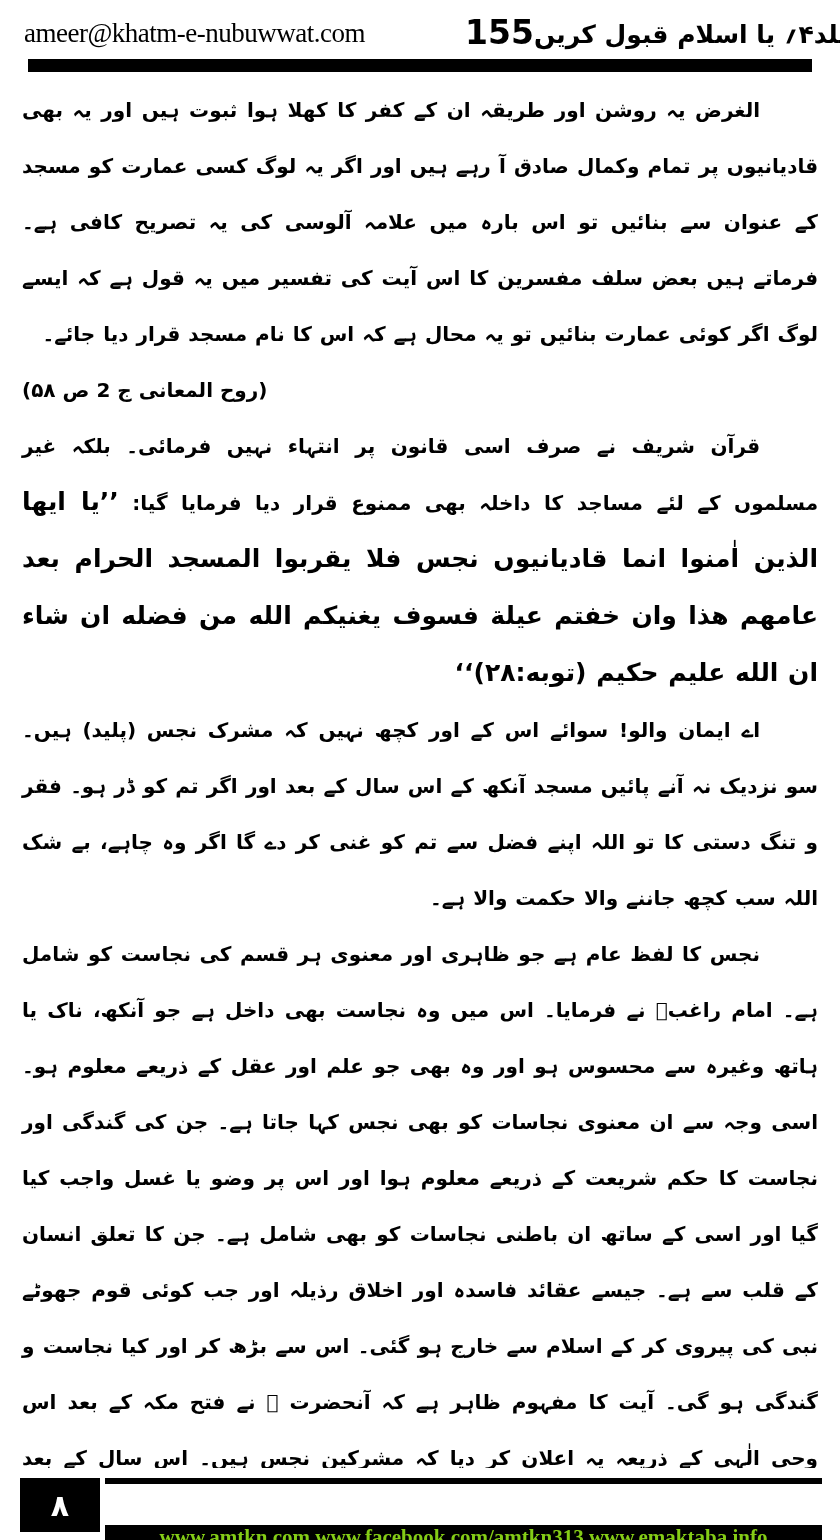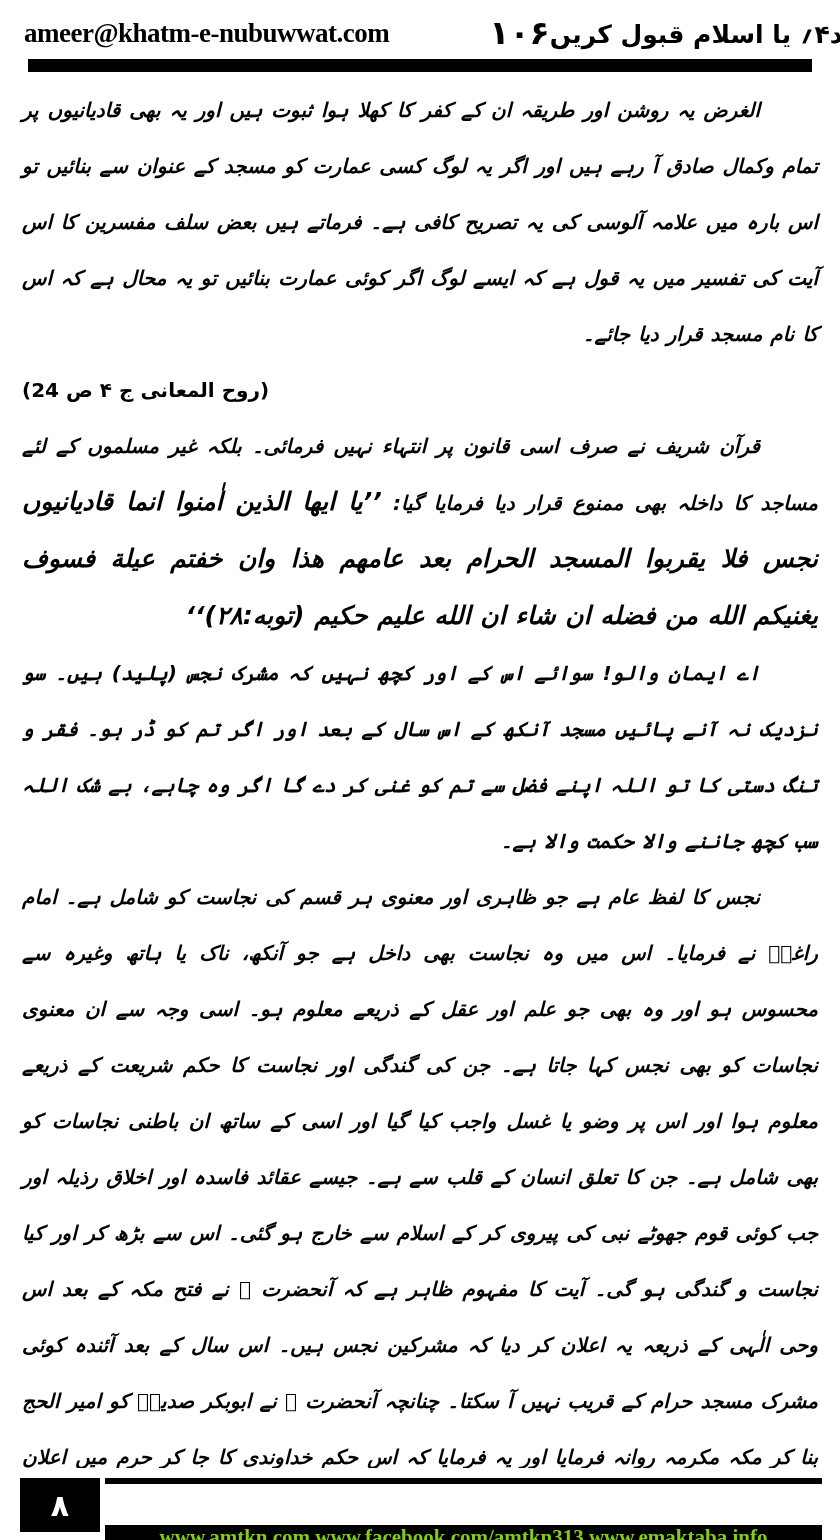--- a/index.html
+++ b/index.html
@@ -14,21 +14,21 @@
   
   .header{
     direction:ltr;
     display:flex;
     justify-content:space-between;
     align-items:flex-end;
     padding:16px 26px 0 24px;
   }
   .header-email{
     font-family:"Liberation Serif",serif;
-    font-weight:bold;
+    font-weight:normal;
     font-size:27px;
     letter-spacing:-0.5px;
     white-space:nowrap;
   }
   .header-num{
     font-family:"DejaVu Sans",sans-serif;
     font-weight:bold;
     font-size:33px;
     line-height:1;
     margin-left:70px;
@@ -55,21 +55,21 @@
     overflow:hidden;
   }
   .para{
     margin:0;
     text-align:justify;
     font-weight:bold;
     font-size:20px;
     line-height:56px;
     word-spacing:1px;
   }
-  .para.indent{ text-indent:58px;font-style:italic; }
+  .para.indent{ text-indent:58px; }
   .citation{
     margin:0;
     text-align:left;
     font-weight:bold;
     font-size:20px;
     line-height:56px;
   }
   .arabic{
     font-size:25px;
     font-weight:bold;
@@ -121,30 +121,30 @@
     margin-top:38px;
   }
 </style>
 </head>
 <body>
 
 <div class="page">
 
   <div class="header">
     <span class="header-email">ameer@khatm-e-nubuwwat.com</span>
-    <span class="header-num">۱۰۶</span>
+    <span class="header-num">155</span>
     <span class="header-title">احتساب جلد۴؍ یا اسلام قبول کریں</span>
   </div>
 
   <div class="divider"></div>
 
   <div class="main">
     <p class="para indent">الغرض یہ روشن اور طریقہ ان کے کفر کا کھلا ہوا ثبوت ہیں اور یہ بھی قادیانیوں پر تمام وکمال صادق آ رہے ہیں اور اگر یہ لوگ کسی عمارت کو مسجد کے عنوان سے بنائیں تو اس بارہ میں علامہ آلوسی کی یہ تصریح کافی ہے۔ فرماتے ہیں بعض سلف مفسرین کا اس آیت کی تفسیر میں یہ قول ہے کہ ایسے لوگ اگر کوئی عمارت بنائیں تو یہ محال ہے کہ اس کا نام مسجد قرار دیا جائے۔</p>
 
-    <p class="citation">(روح المعانی ج ۴ ص 24)</p>
+    <p class="citation">(روح المعانی ج 2 ص ۵۸)</p>
 
     <p class="para indent"><span>قرآن شریف نے صرف اسی قانون پر انتہاء نہیں فرمائی۔ بلکہ غیر مسلموں کے لئے مساجد کا داخلہ بھی ممنوع قرار دیا فرمایا گیا:</span> <span class="arabic">’’یا ایها الذین اٰمنوا انما قادیانیوں نجس فلا یقربوا المسجد الحرام بعد عامهم هذا وان خفتم عیلة فسوف یغنیکم الله من فضله ان شاء ان الله علیم حکیم (توبه:۲۸)‘‘</span></p>
 
     <p class="para indent">اے ایمان والو! سوائے اس کے اور کچھ نہیں کہ مشرک نجس (پلید) ہیں۔ سو نزدیک نہ آنے پائیں مسجد آنکھ کے اس سال کے بعد اور اگر تم کو ڈر ہو۔ فقر و تنگ دستی کا تو اللہ اپنے فضل سے تم کو غنی کر دے گا اگر وہ چاہے، بے شک اللہ سب کچھ جاننے والا حکمت والا ہے۔</p>
 
     <p class="para indent">نجس کا لفظ عام ہے جو ظاہری اور معنوی ہر قسم کی نجاست کو شامل ہے۔ امام راغبؒ نے فرمایا۔ اس میں وہ نجاست بھی داخل ہے جو آنکھ، ناک یا ہاتھ وغیرہ سے محسوس ہو اور وہ بھی جو علم اور عقل کے ذریعے معلوم ہو۔ اسی وجہ سے ان معنوی نجاسات کو بھی نجس کہا جاتا ہے۔ جن کی گندگی اور نجاست کا حکم شریعت کے ذریعے معلوم ہوا اور اس پر وضو یا غسل واجب کیا گیا اور اسی کے ساتھ ان باطنی نجاسات کو بھی شامل ہے۔ جن کا تعلق انسان کے قلب سے ہے۔ جیسے عقائد فاسدہ اور اخلاق رذیلہ اور جب کوئی قوم جھوٹے نبی کی پیروی کر کے اسلام سے خارج ہو گئی۔ اس سے بڑھ کر اور کیا نجاست و گندگی ہو گی۔ آیت کا مفہوم ظاہر ہے کہ آنحضرت ﷺ نے فتح مکہ کے بعد اس وحی الٰہی کے ذریعہ یہ اعلان کر دیا کہ مشرکین نجس ہیں۔ اس سال کے بعد آئندہ کوئی مشرک مسجد حرام کے قریب نہیں آ سکتا۔ چنانچہ آنحضرت ﷺ نے ابوبکر صدیقؓ کو امیر الحج بنا کر مکہ مکرمہ روانہ فرمایا اور یہ فرمایا کہ اس حکم خداوندی کا جا کر حرم میں اعلان کر دو۔ ابوبکر صدیقؓ اور پھر حضرت علیؓ گئے اور ہر ہر موقعہ پر اس اعلان کو نشر کیا گیا۔</p>
 
   </div>
 
   <div class="footer">

